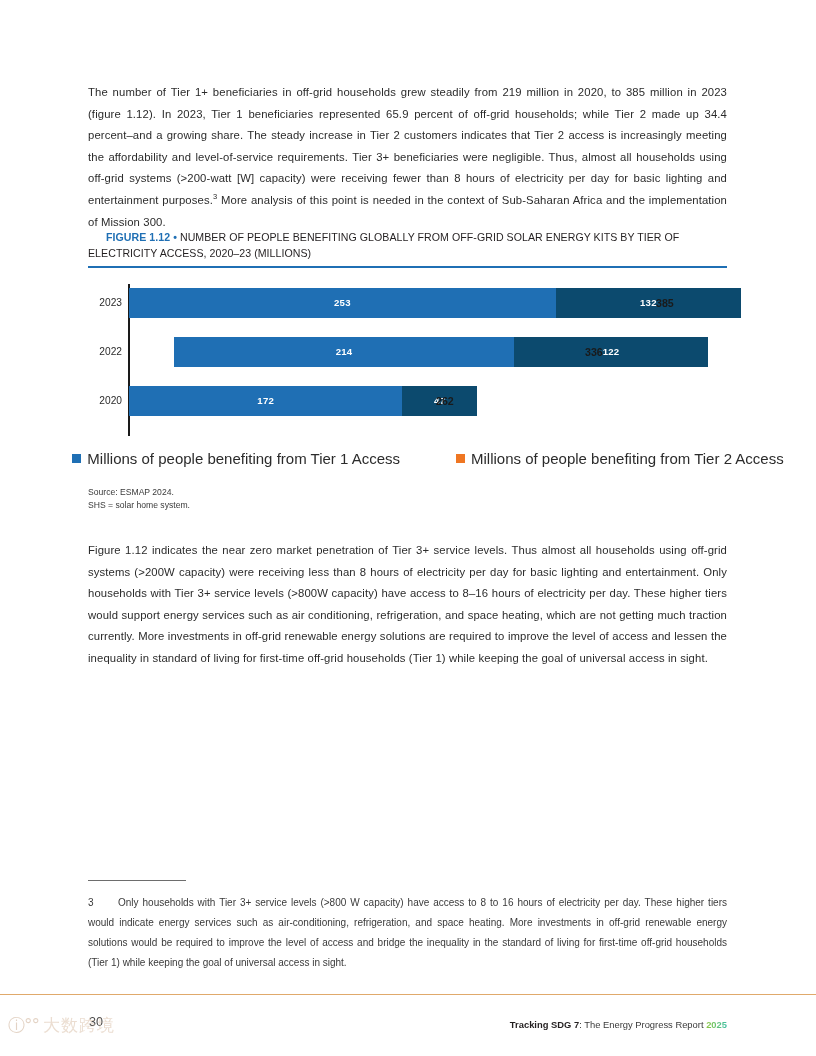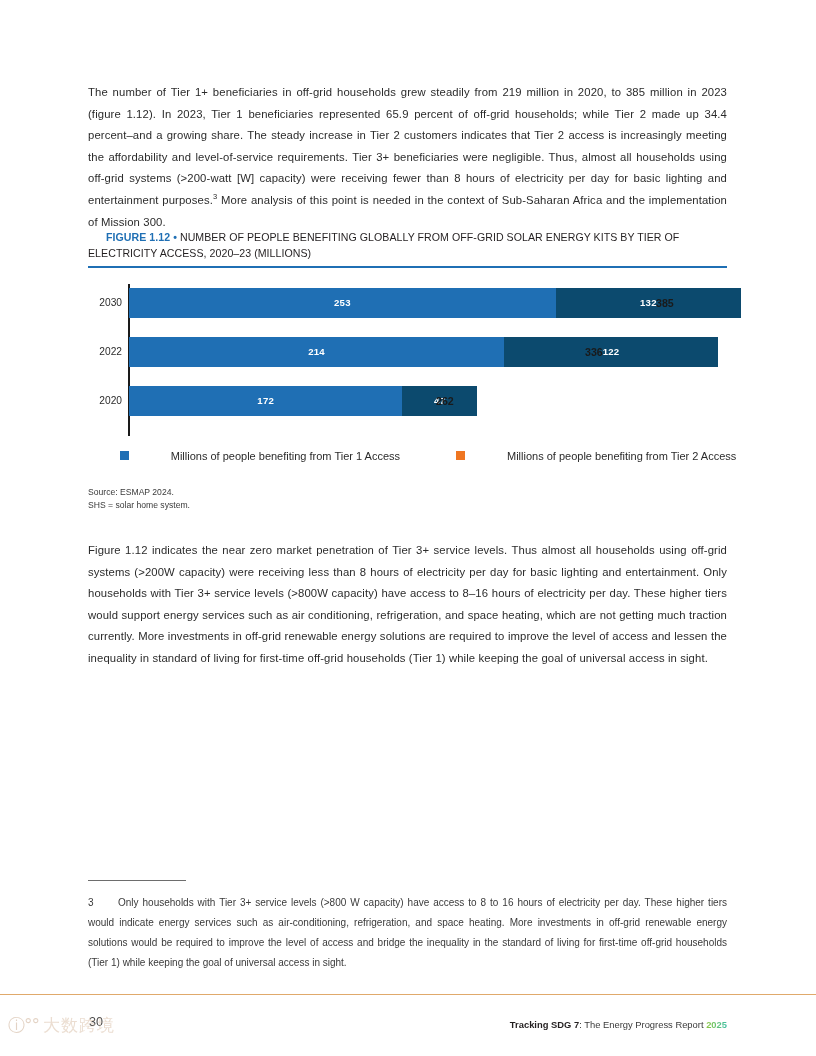--- a/index.html
+++ b/index.html
@@ -153,24 +153,23 @@
     gap: 6px;
   }
   .legend-swatch {
     width: 9px;
     height: 9px;
     display: block;
   }
   .legend-swatch.tier1 { background: #1f6fb4; }
   .legend-swatch.tier2 { background: #ef7622; }
   .legend-label {
-    font-size: 11px;
+    font-size: 15px;
     color: #2b2b2b;
     white-space: nowrap;
-    margin-left: 36px;
   }
 
   
   .source {
     position: absolute;
     left: 88px;
     top: 486px;
     font-size: 8.6px;
     line-height: 12.6px;
     color: #3a3a3a;
@@ -280,35 +279,35 @@
       <span class="fig-num">FIGURE 1.12</span>
       <span class="fig-dot">•</span>
       <span>NUMBER OF PEOPLE BENEFITING GLOBALLY FROM OFF-GRID SOLAR ENERGY KITS BY TIER OF ELECTRICITY ACCESS, 2020–23 (MILLIONS)</span>
     </div>
     <div class="fig-rule"></div>
 
     <div class="chart">
       <div class="axis-line"></div>
 
       <div class="bar-row" style="top:4px;">
-        <span class="cat-label">2030</span>
+        <span class="cat-label">2023</span>
         <div class="bar-wrap" style="width:612px;">
           <div class="seg tier1" style="width:69.74%;">
             <span>253</span>
           </div>
           <div class="seg tier2" style="width:30.26%;">
             <span>132</span>
           </div>
         </div>
         <span class="total" style="left:568px;">385</span>
       </div>
 
       <div class="bar-row" style="top:53px;">
         <span class="cat-label">2022</span>
-        <div class="bar-wrap" style="width:589px;">
+        <div class="bar-wrap" style="width:534px;padding-left:45px;">
           <div class="seg tier1" style="width:63.69%;">
             <span>214</span>
           </div>
           <div class="seg tier2" style="width:36.31%;">
             <span>122</span>
           </div>
         </div>
         <span class="total" style="left:497px;">336</span>
       </div>
 

